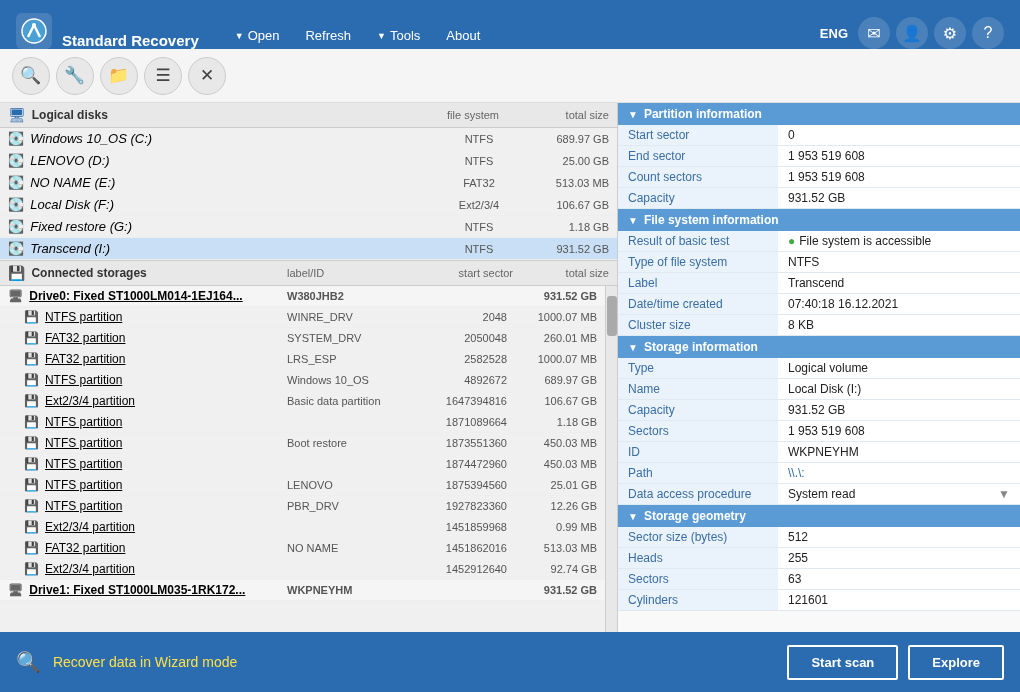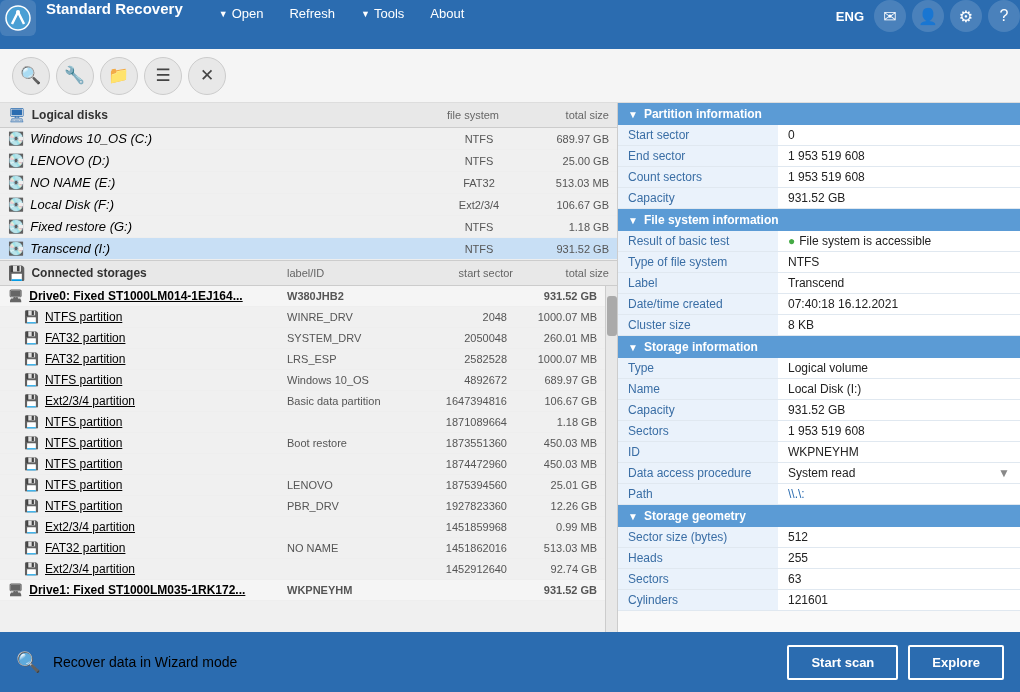--- a/index.html
+++ b/index.html
@@ -1,19 +1,19 @@
 <!DOCTYPE html>
 <html><head>
   <meta charset="utf-8">
   <style>
     * { box-sizing: border-box; margin: 0; padding: 0; }
     body { font-family: Arial, sans-serif; font-size: 12px; background: #f0f0f0; width: 1020px; height: 692px; overflow: hidden; display: flex; flex-direction: column; }
 
     
-    .header { background: #2b6cb0; display: flex; align-items: flex-start; height: 49px; padding: 0 0; gap: 4px; flex-shrink: 0; }
+    .header { background: #2b6cb0; display: flex; align-items: flex-end; height: 49px; padding: 0 16px; gap: 4px; flex-shrink: 0; }
     .header-logo { width: 36px; height: 36px; background: #fff2; border-radius: 6px; display: flex; align-items: center; justify-content: center; margin-right: 6px; }
     .header-logo svg { width: 28px; height: 28px; }
     .header-title { color: #fff; font-size: 15px; font-weight: bold; margin-right: 20px; }
     .header-nav { display: flex; align-items: center; gap: 2px; flex: 1; }
     .header-nav-item { color: #fff; font-size: 13px; padding: 6px 12px; cursor: pointer; border-radius: 3px; display: flex; align-items: center; gap: 4px; }
     .header-nav-arrow { font-size: 9px; }
     .header-right { display: flex; align-items: center; gap: 6px; margin-left: auto; }
     .header-lang { color: #fff; font-size: 13px; font-weight: bold; margin-right: 4px; }
     .header-icon-btn { width: 32px; height: 32px; border-radius: 50%; background: rgba(255,255,255,0.15); display: flex; align-items: center; justify-content: center; cursor: pointer; color: #fff; font-size: 16px; }
 
@@ -73,21 +73,21 @@
 
     
     .storage-scroll-container { position: relative; display: flex; flex: 1; overflow: hidden; }
     .storage-scroll-list { flex: 1; overflow-y: scroll; }
     .storage-scrollbar { width: 12px; background: #e8e8e8; border-left: 1px solid #ccc; display: flex; flex-direction: column; }
     .scroll-thumb { width: 10px; height: 40px; background: #aaa; border-radius: 3px; margin: 1px; margin-top: 10px; }
 
     
     .footer { background: #2b6cb0; height: 60px; display: flex; align-items: center; padding: 0 16px; flex-shrink: 0; }
     .footer-icon { color: #fff; font-size: 20px; margin-right: 12px; }
-    .footer-text { color: #000000; font-size: 14px; flex: 1; }
+    .footer-text { color: #fde047; font-size: 14px; flex: 1; }
     .footer-btn { background: transparent; border: 2px solid #fff; color: #fff; padding: 8px 22px; font-size: 13px; font-weight: bold; cursor: pointer; border-radius: 2px; margin-left: 10px; }
   </style>
 </head>
 <body>
 
 <div class="header">
   <div class="header-logo">
     <svg viewBox="0 0 28 28" fill="none">
       <circle cx="14" cy="14" r="12" fill="#4a9fd4" stroke="#fff" stroke-width="1.5"></circle>
       <path d="M8 20 L14 8 L20 20" stroke="#fff" stroke-width="2.5" fill="none" stroke-linejoin="round"></path>
@@ -402,26 +402,26 @@
             </tr>
             <tr>
               <td>Sectors</td>
               <td>1 953 519 608</td>
             </tr>
             <tr>
               <td>ID</td>
               <td>WKPNEYHM</td>
             </tr>
             <tr>
+              <td>Path</td>
+              <td><a href="#">\\.\:</a></td>
+            </tr>
+            <tr>
               <td>Data access procedure</td>
               <td>System read <span class="dropdown-arrow">▼</span></td>
-            </tr>
-            <tr>
-              <td>Path</td>
-              <td><a href="#">\\.\:</a></td>
             </tr>
           </tbody>
       </table>
     </div>
 
     <div class="info-section">
       <div class="info-section-header">
         <span class="toggle">▼</span>
         <span>Storage geometry</span>
       </div>

